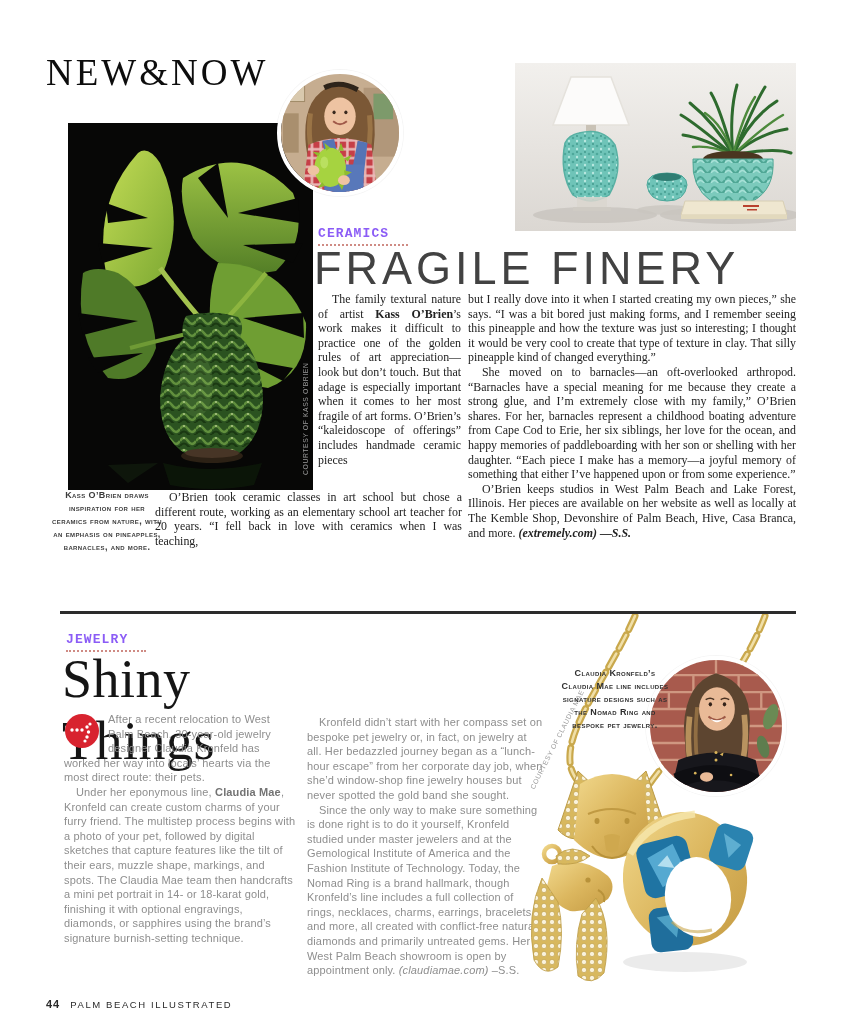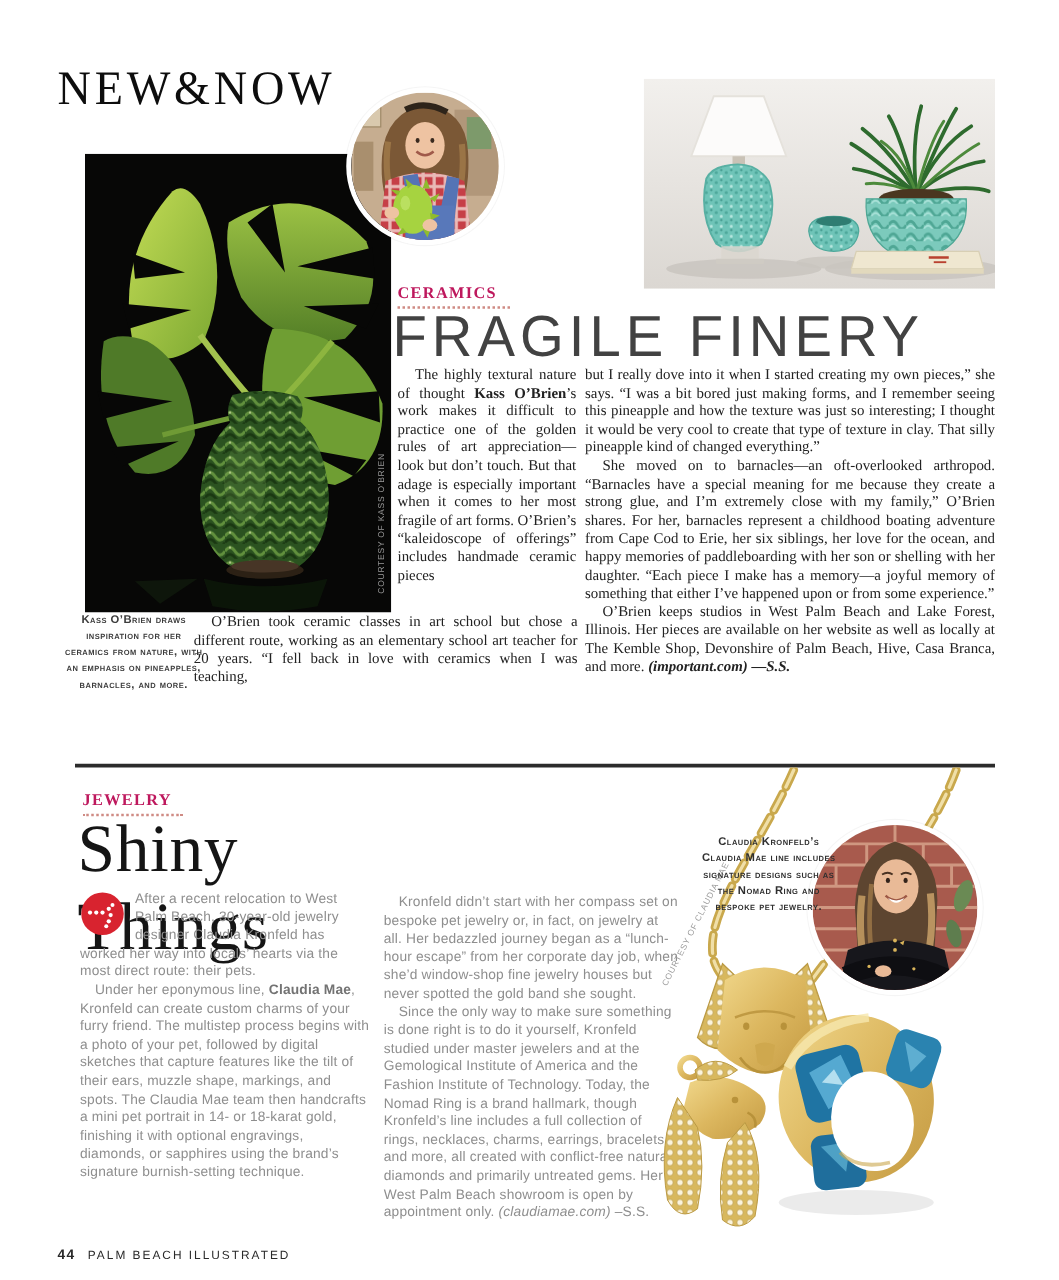--- a/index.html
+++ b/index.html
@@ -5,22 +5,22 @@
   html,body{margin:0;padding:0;background:#ffffff;}
   .page{position:relative;width:847px;height:1024px;background:#fff;overflow:hidden;
         font-family:"Liberation Serif",serif;color:#1e1e1e;}
   .abs{position:absolute;}
 
   
   .masthead{left:46px;top:50px;font-family:"Liberation Serif",serif;font-size:37px;
             letter-spacing:3px;color:#0d0d0d;font-weight:400;transform:scaleY(1.04);}
 
   
-  .kicker{font-family:Liberation Serif, serif;font-weight:700;font-size:13px;
-          letter-spacing:1.1px;color:#be185d;}
+  .kicker{font-family:Liberation Mono, monospace;font-weight:700;font-size:13px;
+          letter-spacing:1.1px;color:#8b5cf6;}
   .dotline{height:0;border-top:2px dotted #cf8b84;margin-top:3px;}
 
   
   .hl-ceramics{font-family:"Liberation Sans",sans-serif;font-weight:300;font-size:45px;
                letter-spacing:4px;color:#424242;transform:scaleY(1.03);}
   .hl-jewelry{font-family:"Liberation Serif",serif;font-size:54px;color:#151515;letter-spacing:0.5px;}
 
   
   .serifcol{font-size:11.9px;line-height:14.6px;text-align:justify;color:#222;}
   .serifcol p{margin:0;}
@@ -211,31 +211,31 @@
     </svg>
   </div>
 
   <div class="abs" style="left:318px;top:226px;width:90px;">
     <div class="kicker">CERAMICS</div>
     <div class="dotline"></div>
   </div>
   <div class="abs hl-ceramics" style="left:314px;top:243px;width:520px;">FRAGILE FINERY</div>
 
   <div class="abs serifcol" style="left:318px;top:292px;width:143px;">
-    <p class="ind"><span>The highly textural nature of thought </span><span class="b">Kass O’Brien</span><span>’s work makes it difficult to practice one of the golden rules of art appreciation—look but don’t touch. But that adage is especially important when it comes to her most fragile of art forms. O’Brien’s “kaleidoscope of offerings” includes handmade ceramic pieces</span></p>
+    <p class="ind"><span>The family textural nature of artist </span><span class="b">Kass O’Brien</span><span>’s work makes it difficult to practice one of the golden rules of art appreciation—look but don’t touch. But that adage is especially important when it comes to her most fragile of art forms. O’Brien’s “kaleidoscope of offerings” includes handmade ceramic pieces</span></p>
   </div>
 
   <div class="abs serifcol" style="left:155px;top:490px;width:307px;">
     <p class="ind">O’Brien took ceramic classes in art school but chose a different route, working as an elementary school art teacher for 20 years. “I fell back in love with ceramics when I was teaching,</p>
   </div>
 
   <div class="abs serifcol" style="left:468px;top:292px;width:328px;">
     <p>but I really dove into it when I started creating my own pieces,” she says. “I was a bit bored just making forms, and I remember seeing this pineapple and how the texture was just so interesting; I thought it would be very cool to create that type of texture in clay. That silly pineapple kind of changed everything.”</p>
     <p class="ind">She moved on to barnacles—an oft-overlooked arthropod. “Barnacles have a special meaning for me because they create a strong glue, and I’m extremely close with my family,” O’Brien shares. For her, barnacles represent a childhood boating adventure from Cape Cod to Erie, her six siblings, her love for the ocean, and happy memories of paddleboarding with her son or shelling with her daughter. “Each piece I make has a memory—a joyful memory of something that either I’ve happened upon or from some experience.”</p>
-    <p class="ind"><span>O’Brien keeps studios in West Palm Beach and Lake Forest, Illinois. Her pieces are available on her website as well as locally at The Kemble Shop, Devonshire of Palm Beach, Hive, Casa Branca, and more. </span><span class="b i">(important.com) —S.S.</span></p>
+    <p class="ind"><span>O’Brien keeps studios in West Palm Beach and Lake Forest, Illinois. Her pieces are available on her website as well as locally at The Kemble Shop, Devonshire of Palm Beach, Hive, Casa Branca, and more. </span><span class="b i">(extremely.com) —S.S.</span></p>
   </div>
 
   <div class="abs cap cap-right" style="left:50px;top:489px;width:114px;text-align:center;">Kass O’Brien draws inspiration for her ceramics from nature, with an emphasis on pineapples, barnacles, and more.</div>
 
   <div class="abs divider"></div>
 
   <div class="abs" style="left:500px;top:614px;width:347px;height:405px;z-index:1;">
     <svg width="347" height="405" viewBox="0 0 347 405">
       <defs>
         <linearGradient id="gold" x1="0" y1="0" x2="1" y2="1">

